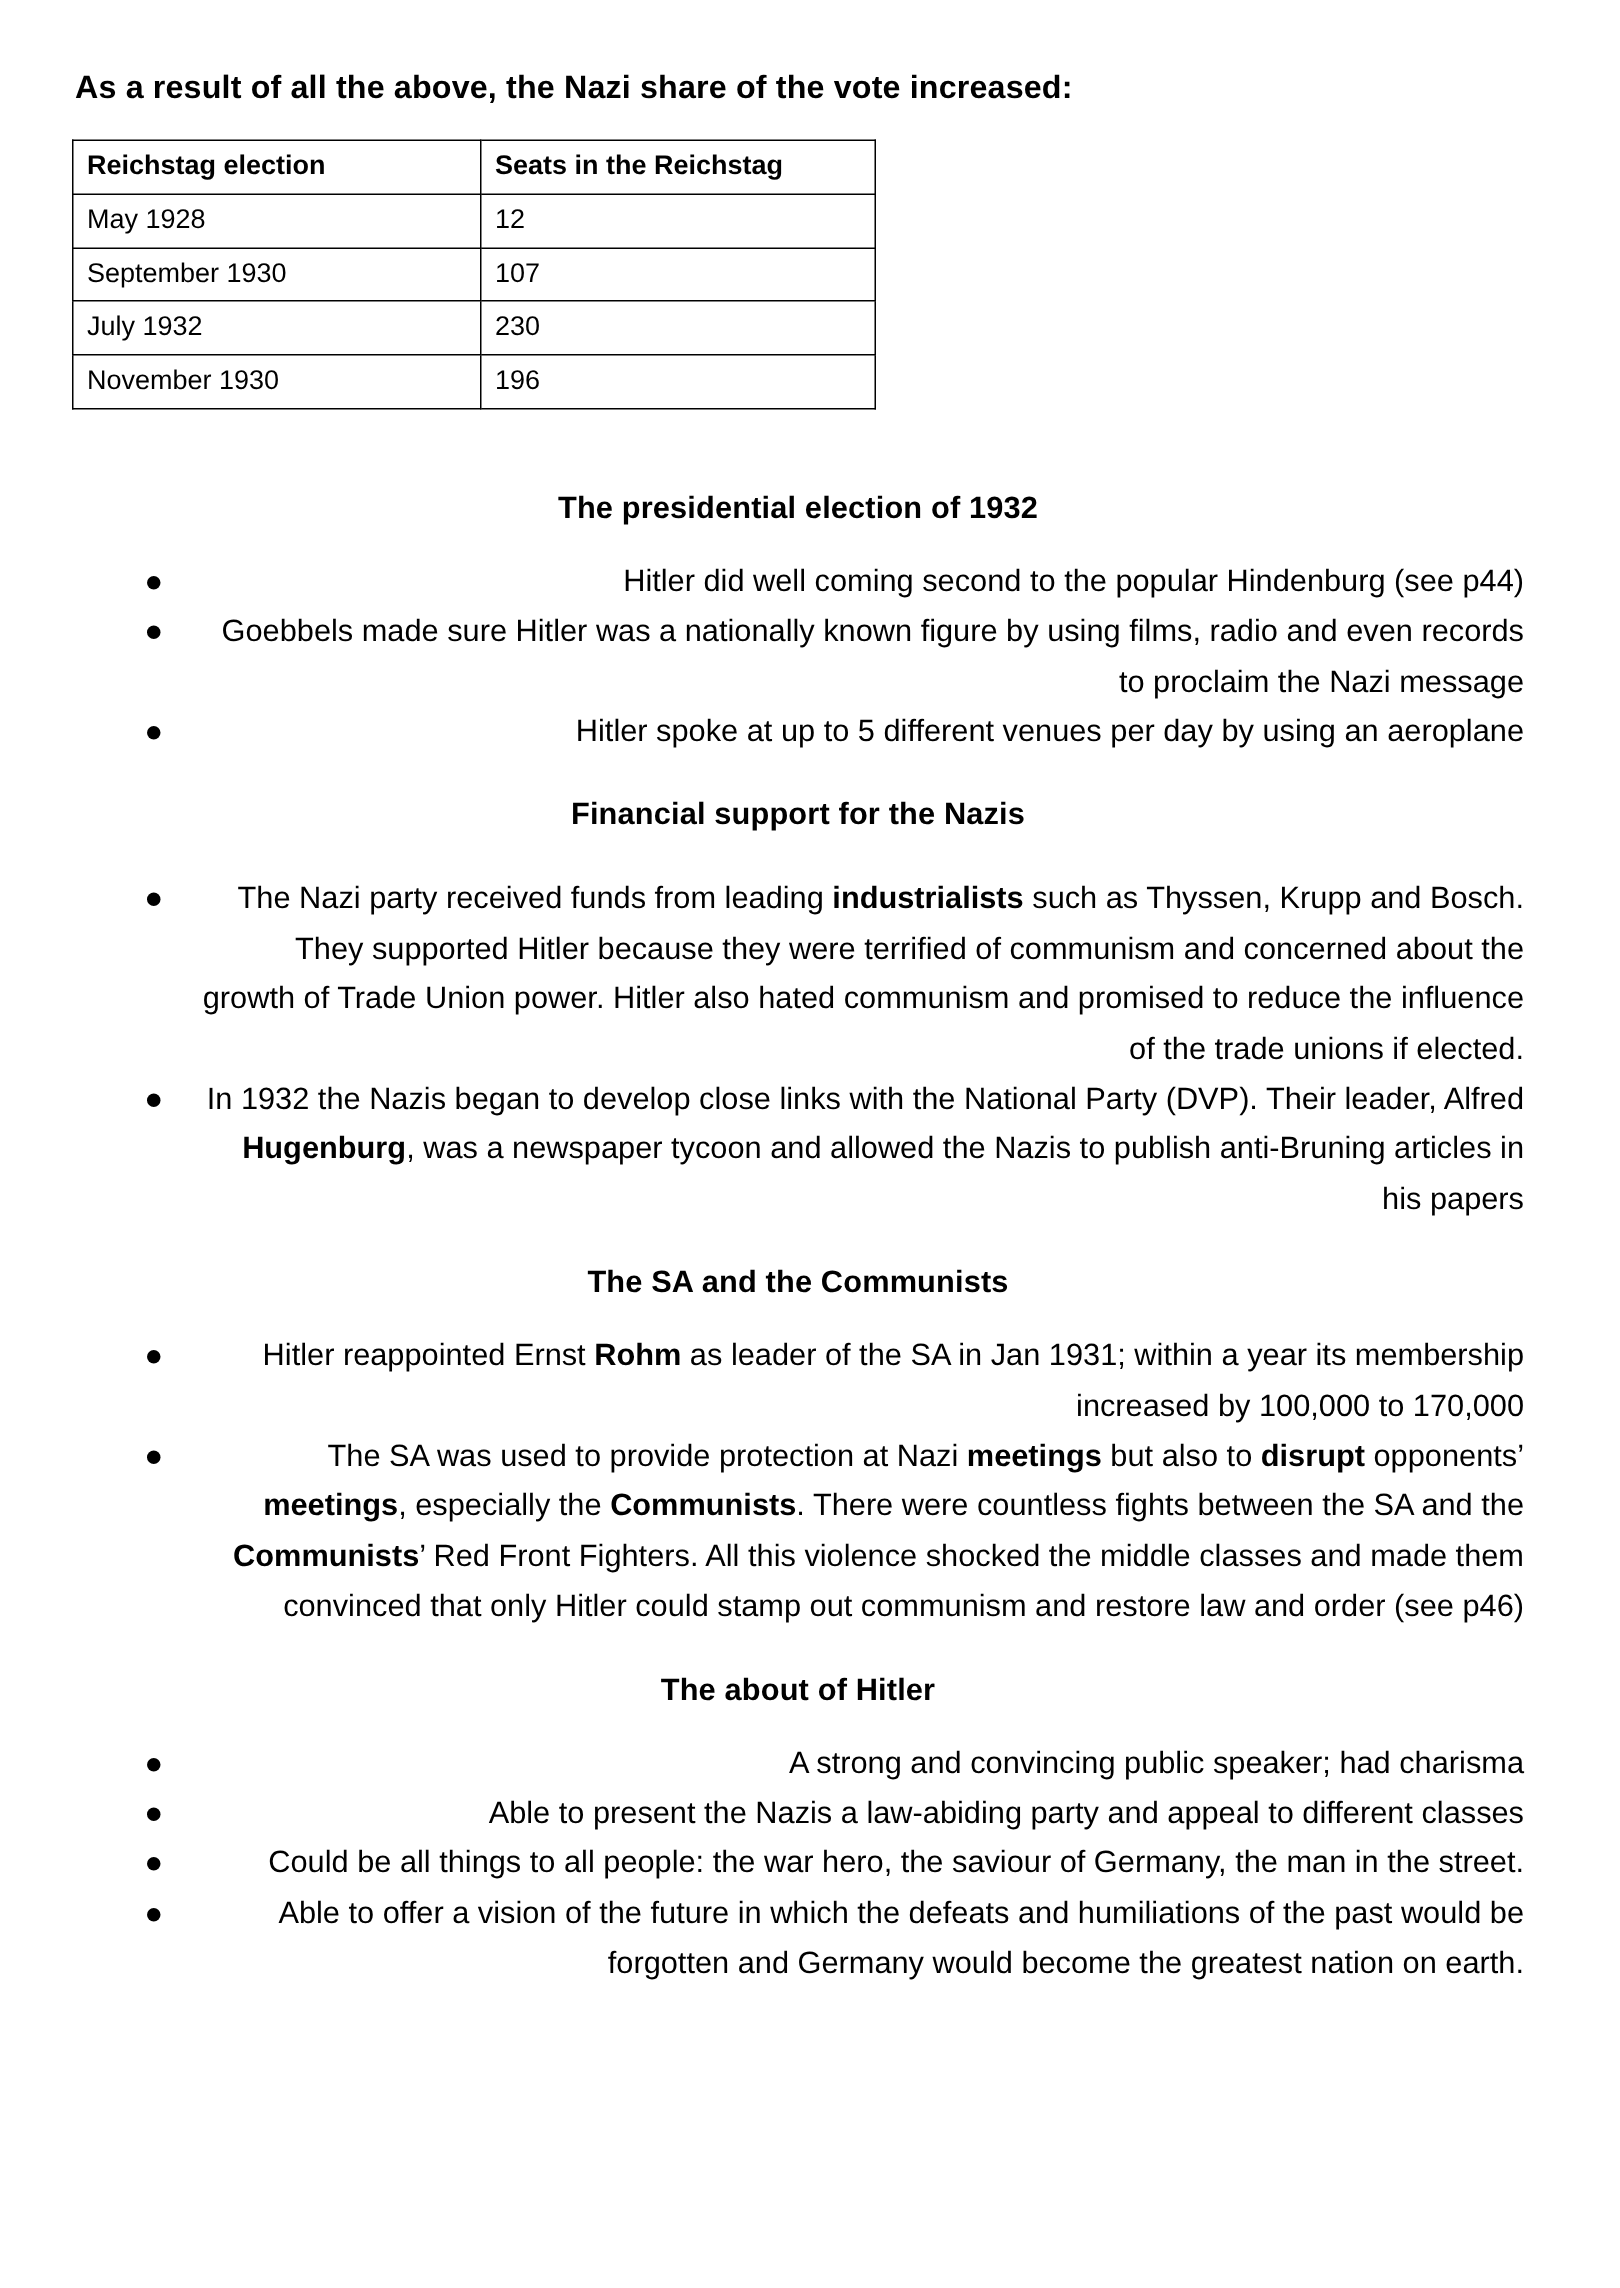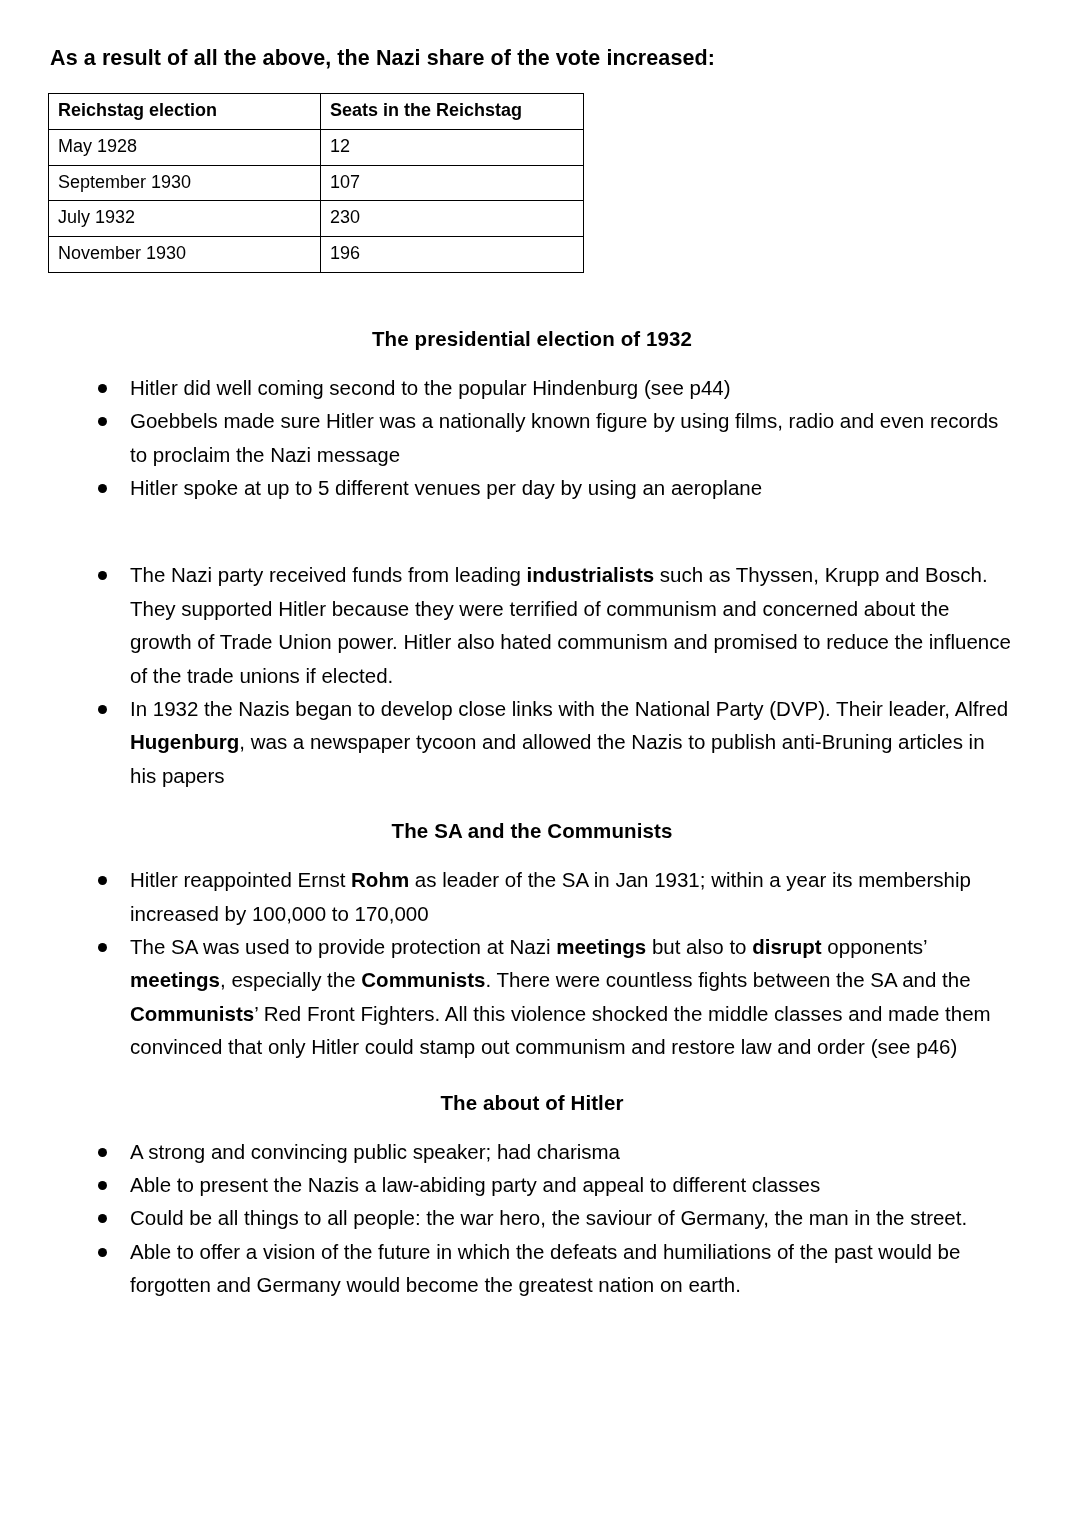--- a/index.html
+++ b/index.html
@@ -53,20 +53,21 @@
     padding: 0;
     letter-spacing: 0.1px;
     text-align: center;
   }
   .spacer-after-table { height: 54px; }
 
   ul.bullets {
     margin: 0;
     padding: 0 0 0 44px;
     list-style: none;
+    text-align: right;
   }
   ul.bullets li {
     position: relative;
     font-size: 20.5px;
     line-height: 1.63;
     padding-left: 38px;
     margin: 0;
   }
   ul.bullets li::before {
     content: "";
@@ -126,20 +127,21 @@
   <h2 class="section">The presidential election of 1932</h2>
   <div class="gap-sm"></div>
   <ul class="bullets">
     <li>Hitler did well coming second to the popular Hindenburg (see p44)</li>
     <li>Goebbels made sure Hitler was a nationally known figure by using films, radio and even records to proclaim the Nazi message</li>
     <li>Hitler spoke at up to 5 different venues per day by using an aeroplane</li>
   </ul>
 
   <div class="gap-md"></div>
 
+  <h2 class="section">Financial support for the Nazis</h2>
   <div class="gap-md"></div>
   <ul class="bullets">
     <li>The Nazi party received funds from leading <span class="b">industrialists</span> such as Thyssen, Krupp and Bosch. They supported Hitler because they were terrified of communism and concerned about the growth of Trade Union power. Hitler also hated communism and promised to reduce the influence of the trade unions if elected.</li>
     <li>In 1932 the Nazis began to develop close links with the National Party (DVP). Their leader, Alfred <span class="b">Hugenburg</span>, was a newspaper tycoon and allowed the Nazis to publish anti-Bruning articles in his papers</li>
   </ul>
 
   <div class="gap-md"></div>
 
   <h2 class="section">The SA and the Communists</h2>
   <div class="gap-sm"></div>

